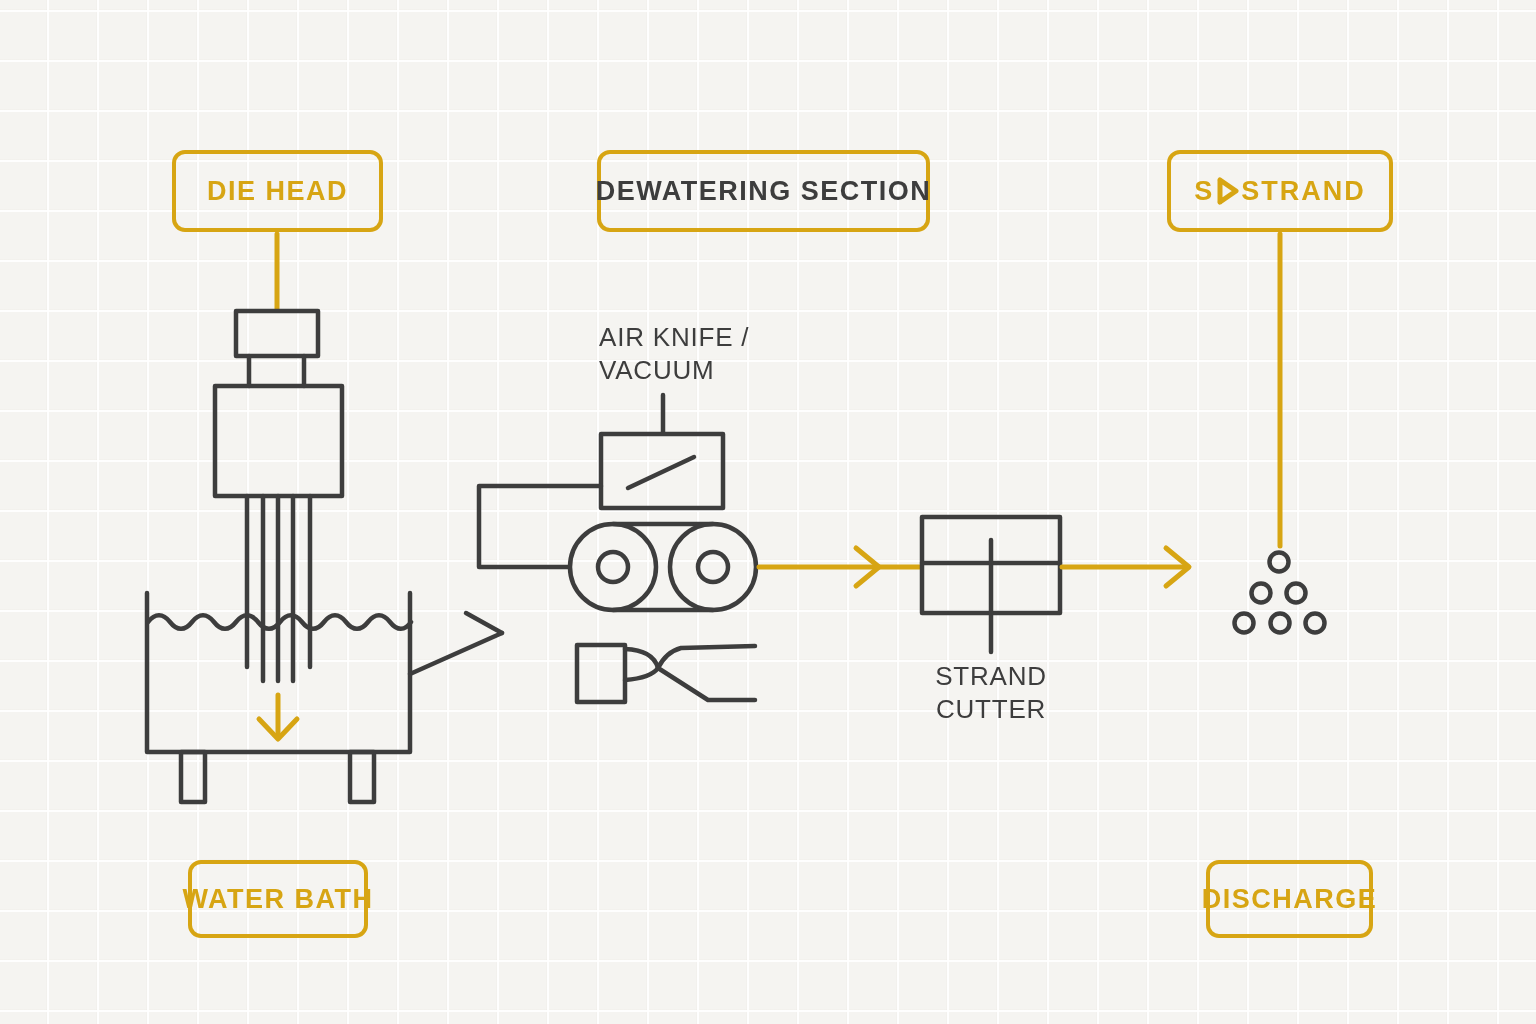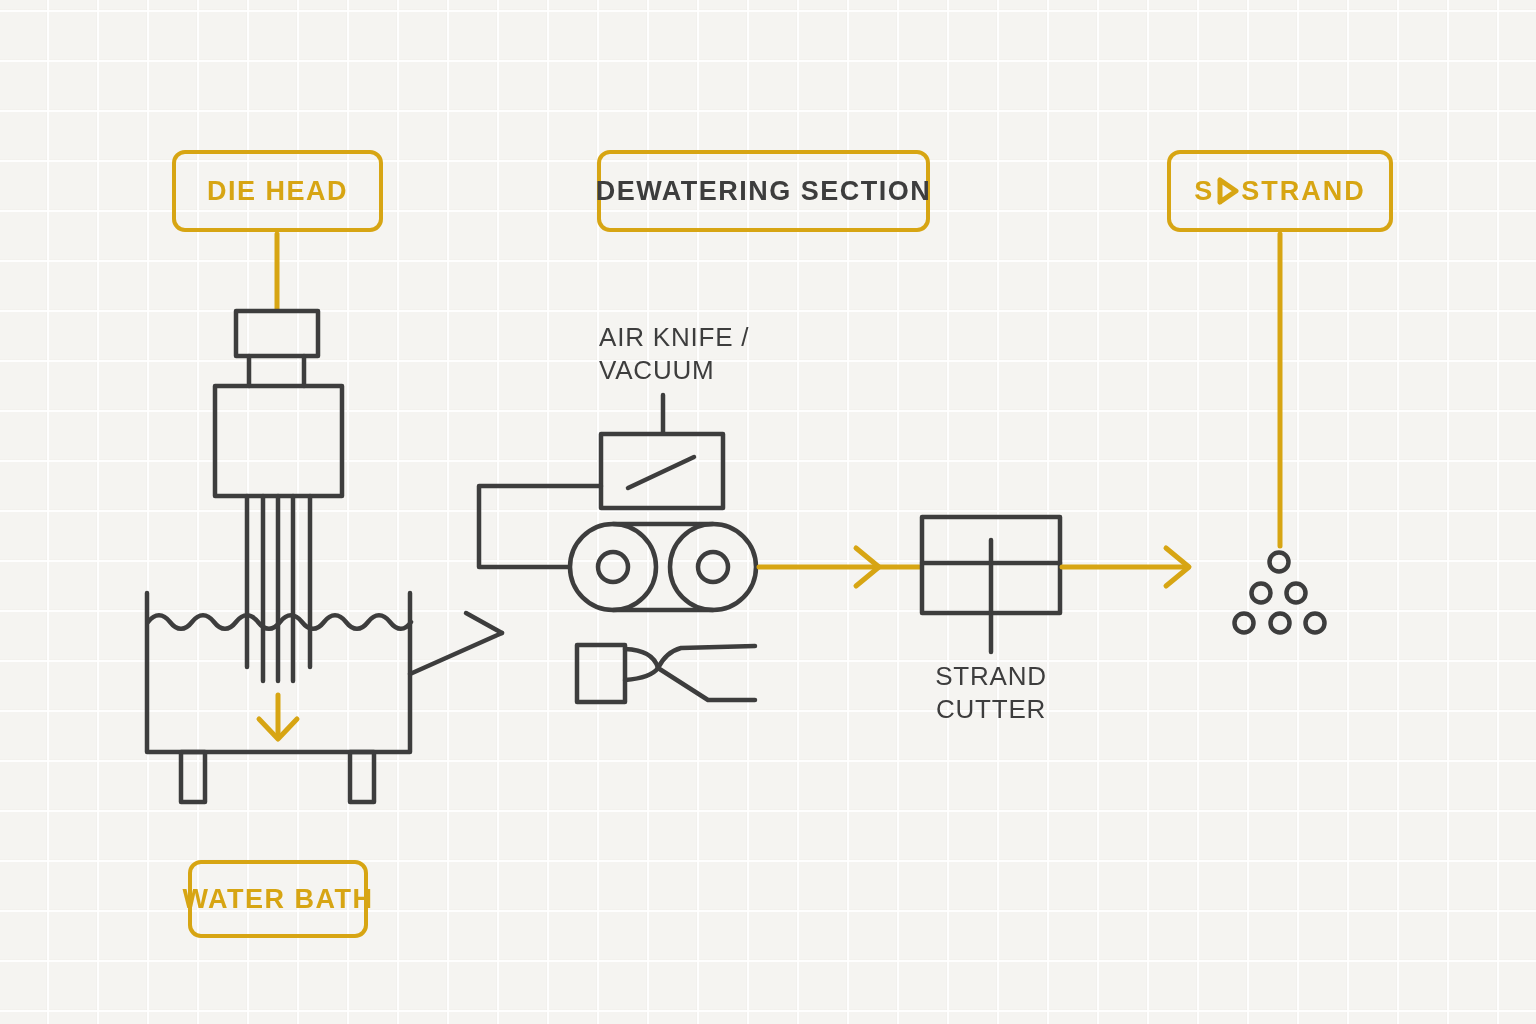--- a/index.html
+++ b/index.html
@@ -173,20 +173,23 @@
       <svg class="brand-glyph" width="25" height="30" viewBox="0 0 25 30">
         <path d="M5,4 L5,26 M5,4 L21,15 L5,26" fill="none" stroke="#d7a513" stroke-width="5" stroke-linecap="round" stroke-linejoin="round"></path>
       </svg>
       <span>STRAND</span>
   </div>
 
   <div class="box" style="left:188px; top:860px; width:180px; height:78px;justify-content:center;">
     <span>WATER BATH</span>
   </div>
 
+  <div class="box" style="left:1206px; top:860px; width:167px; height:78px;">
+    <span>DISCHARGE</span>
+  </div>
 
   <div class="note" style="left:599px; top:321px;">
     <div>AIR KNIFE /</div>
     <div>VACUUM</div>
   </div>
 
   <div class="note centered" style="left:908px; top:660px; width:166px;">
     <div>STRAND</div>
     <div>CUTTER</div>
   </div>

